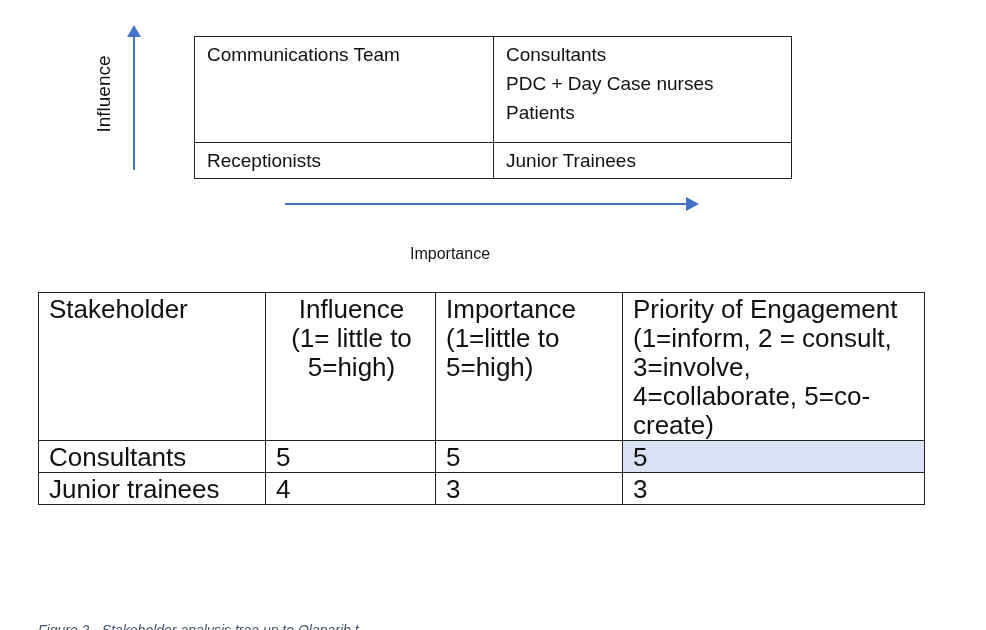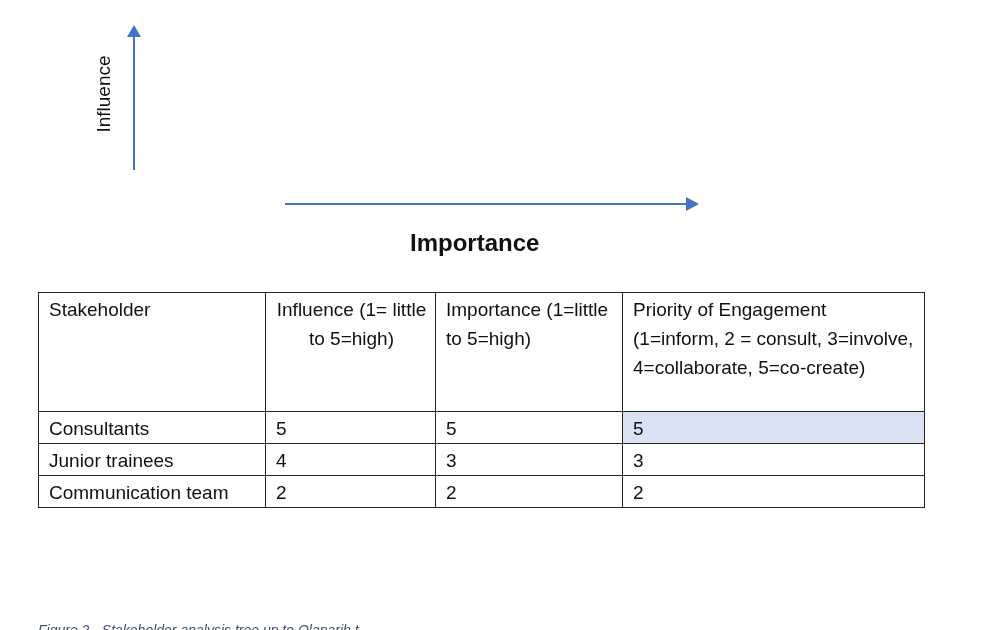--- a/index.html
+++ b/index.html
@@ -31,24 +31,24 @@
     .matrix td.c2 { width: 275px; }
     .matrix tr.r1 td { height: 99px; }
     .matrix tr.r2 td { height: 24px; }
     
     .x-axis-line { left: 285px; top: 203px; width: 403px; height: 2px; background: #4472c4; }
     .x-axis-head {
       left: 686px; top: 197px; width: 0; height: 0;
       border-top: 7px solid transparent; border-bottom: 7px solid transparent;
       border-left: 13px solid #4472c4;
     }
-    .x-label { left: 410px; top: 229px; font-size: 24px; font-weight: bold; }
+    .x-label { left: 410px; top: 245px; font-size: 16px; }
     
     .stake {
-      left: 38px; top: 292px; border-collapse: collapse; font-size: 19px;
+      left: 38px; top: 292px; border-collapse: collapse; font-size: 26px;
     }
     .stake td, .stake th {
       border: 1.5px solid #222; vertical-align: top; text-align: left;
       font-weight: normal; padding: 2px 8px 0 10px; line-height: 29px;
     }
     .stake .w1 { width: 208px; }
     .stake .w2 { width: 151px; }
     .stake .w3 { width: 168px; }
     .stake .w4 { width: 283px; }
     .stake td.hl { background: #d9e2f3; }
@@ -59,20 +59,38 @@
   </style>
 </head>
 <body>
 
 <div class="abs y-axis-line"></div>
 <div class="abs y-axis-head"></div>
 <div class="abs y-label">Influence</div>
 
 <table class="abs matrix">
   <tbody>
+      <tr class="r1">
+    <td class="c1">
+      <div>Communications Team</div>
+    </td>
+    <td class="c2">
+      <div>Consultants</div>
+      <div>PDC + Day Case nurses</div>
+      <div>Patients</div>
+    </td>
+  </tr>
+  <tr class="r2">
+    <td class="c1">
+      <div>Receptionists</div>
+    </td>
+    <td class="c2">
+      <div>Junior Trainees</div>
+    </td>
+  </tr>
 </tbody>
   </table>
 
 <div class="abs x-axis-line"></div>
 <div class="abs x-axis-head"></div>
 <div class="abs x-label">Importance</div>
 
 <table class="abs stake">
   <tbody>
       <tr>
@@ -86,22 +104,16 @@
     <td>5</td>
     <td>5</td>
     <td class="hl">5</td>
   </tr>
   <tr>
     <td>Junior trainees</td>
     <td>4</td>
     <td>3</td>
     <td>3</td>
   </tr>
-  <tr>
-    <td>Communication team</td>
-    <td>2</td>
-    <td>2</td>
-    <td>2</td>
-  </tr>
 </tbody>
   </table>
 
 <div class="abs caption">Figure 2 - Stakeholder analysis tree up to Olaparib t...</div>
 
 </body></html>

